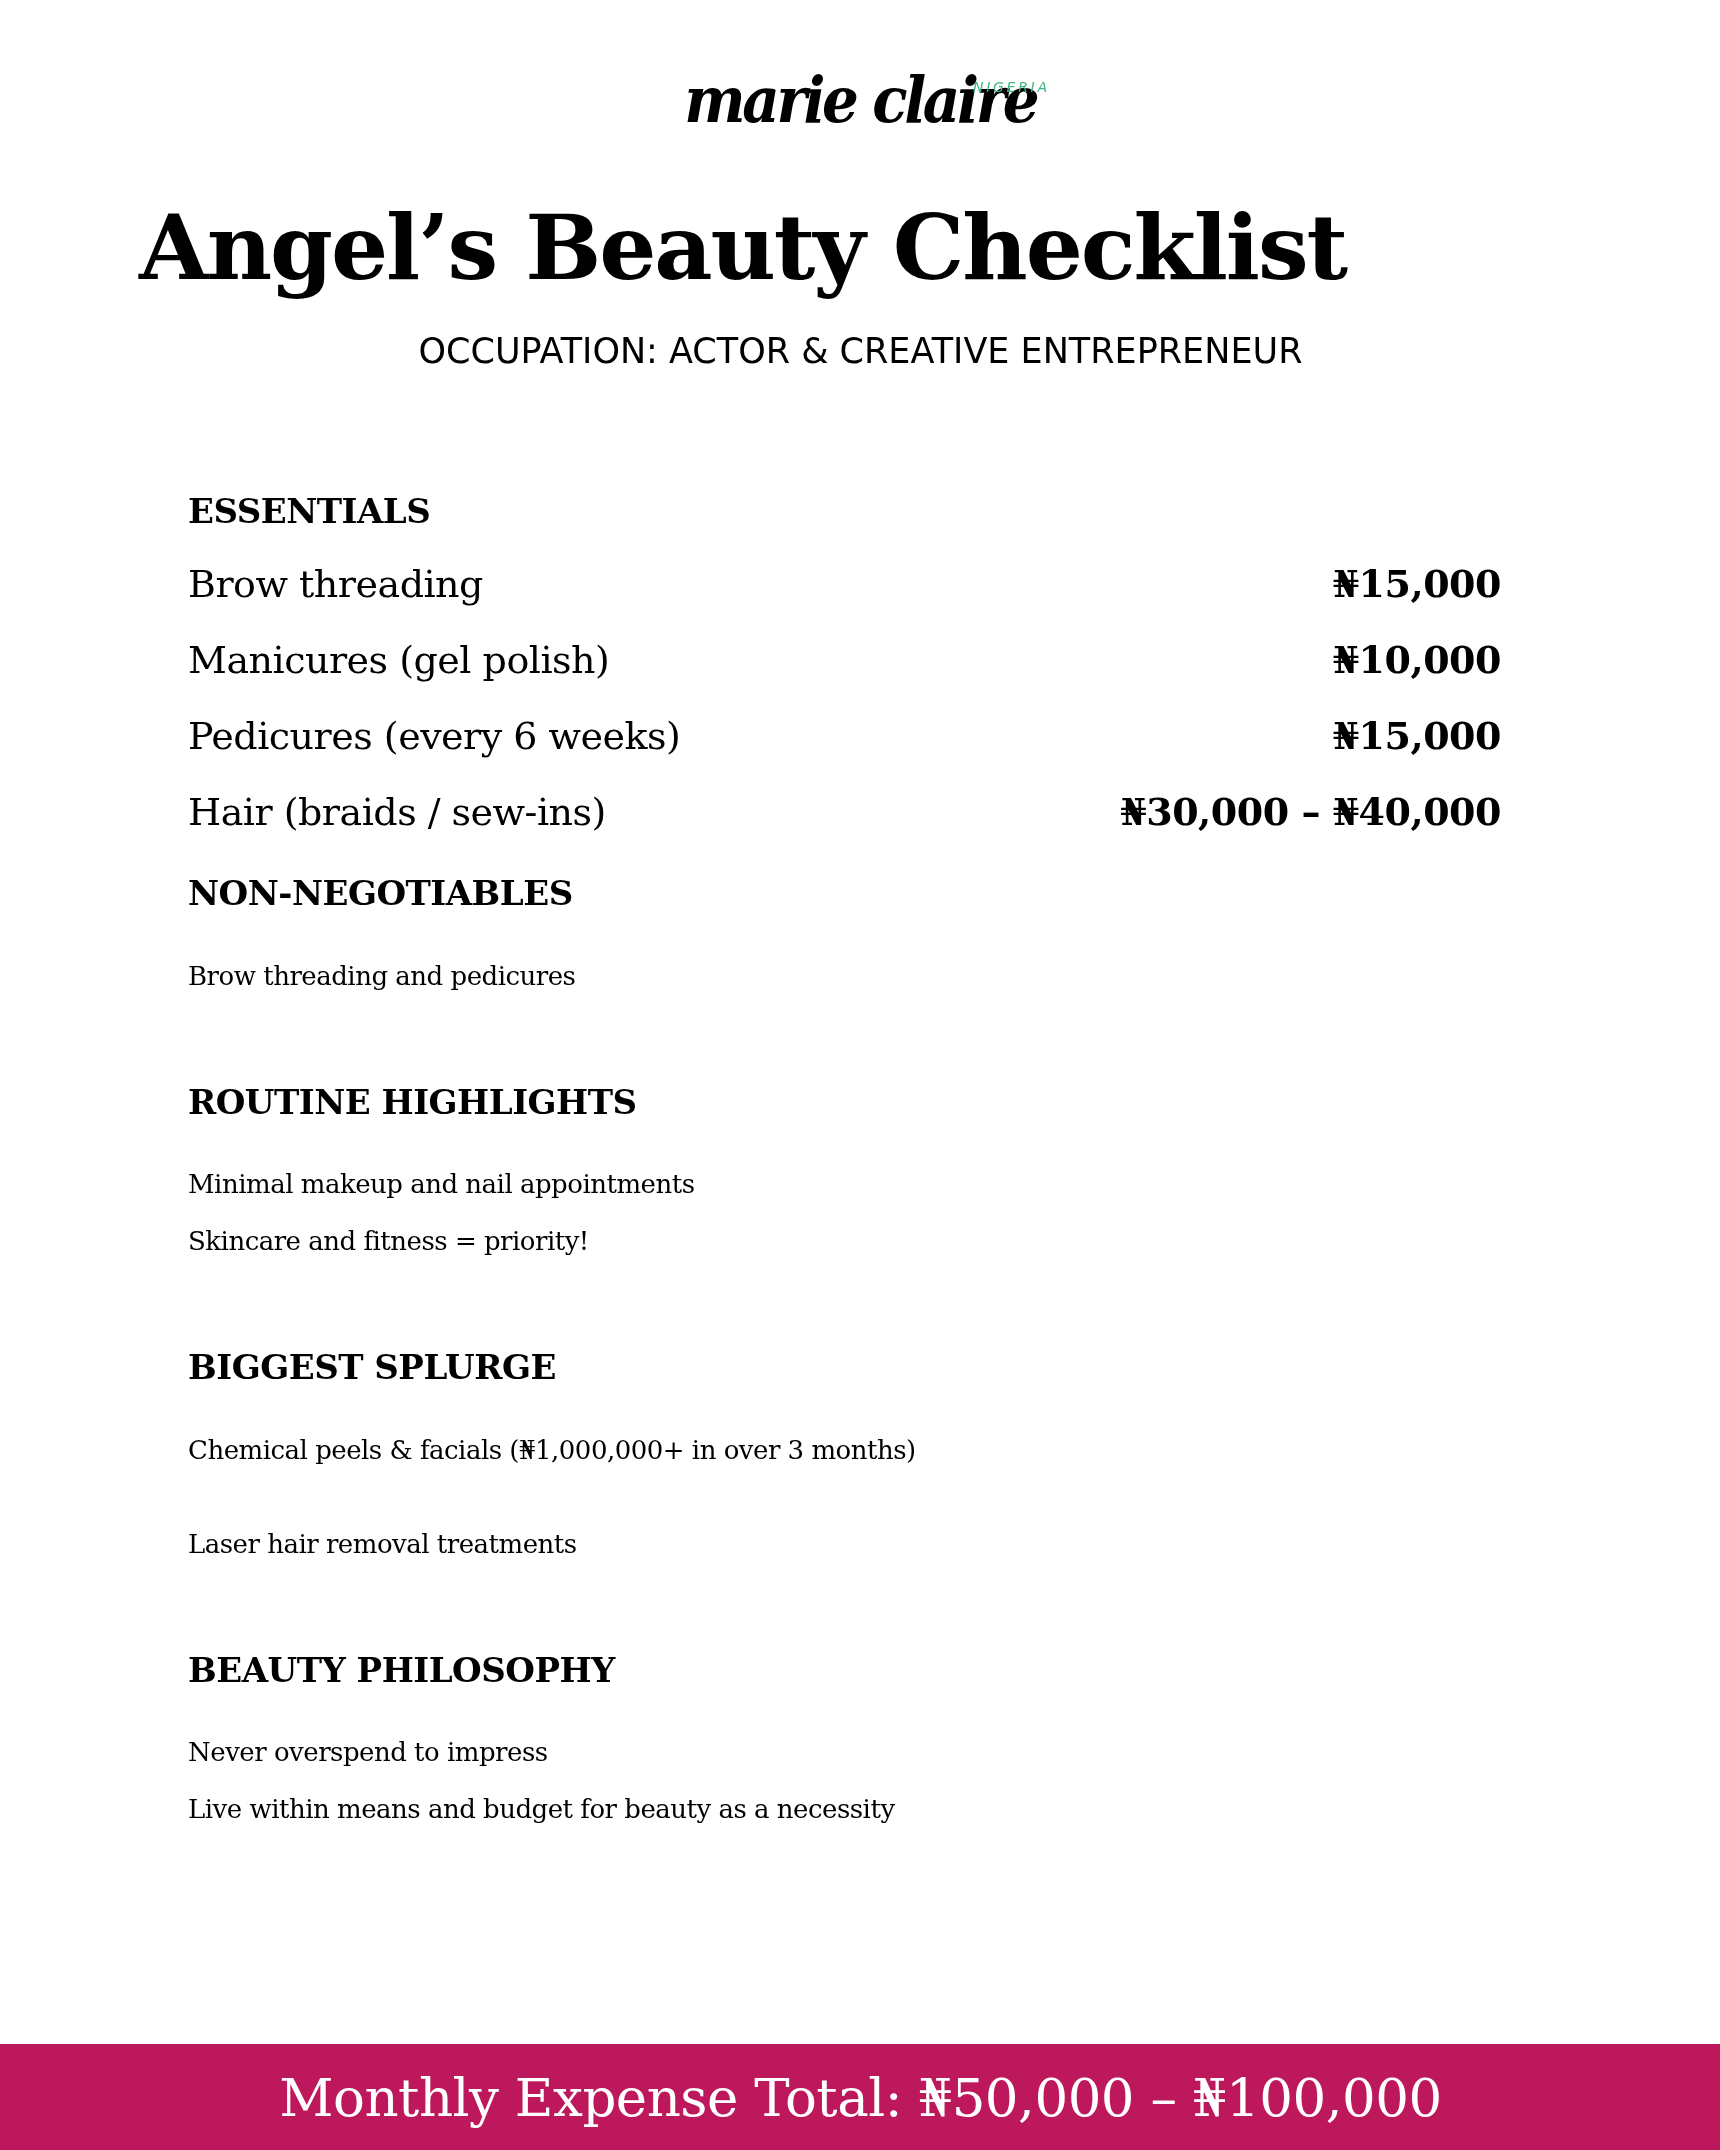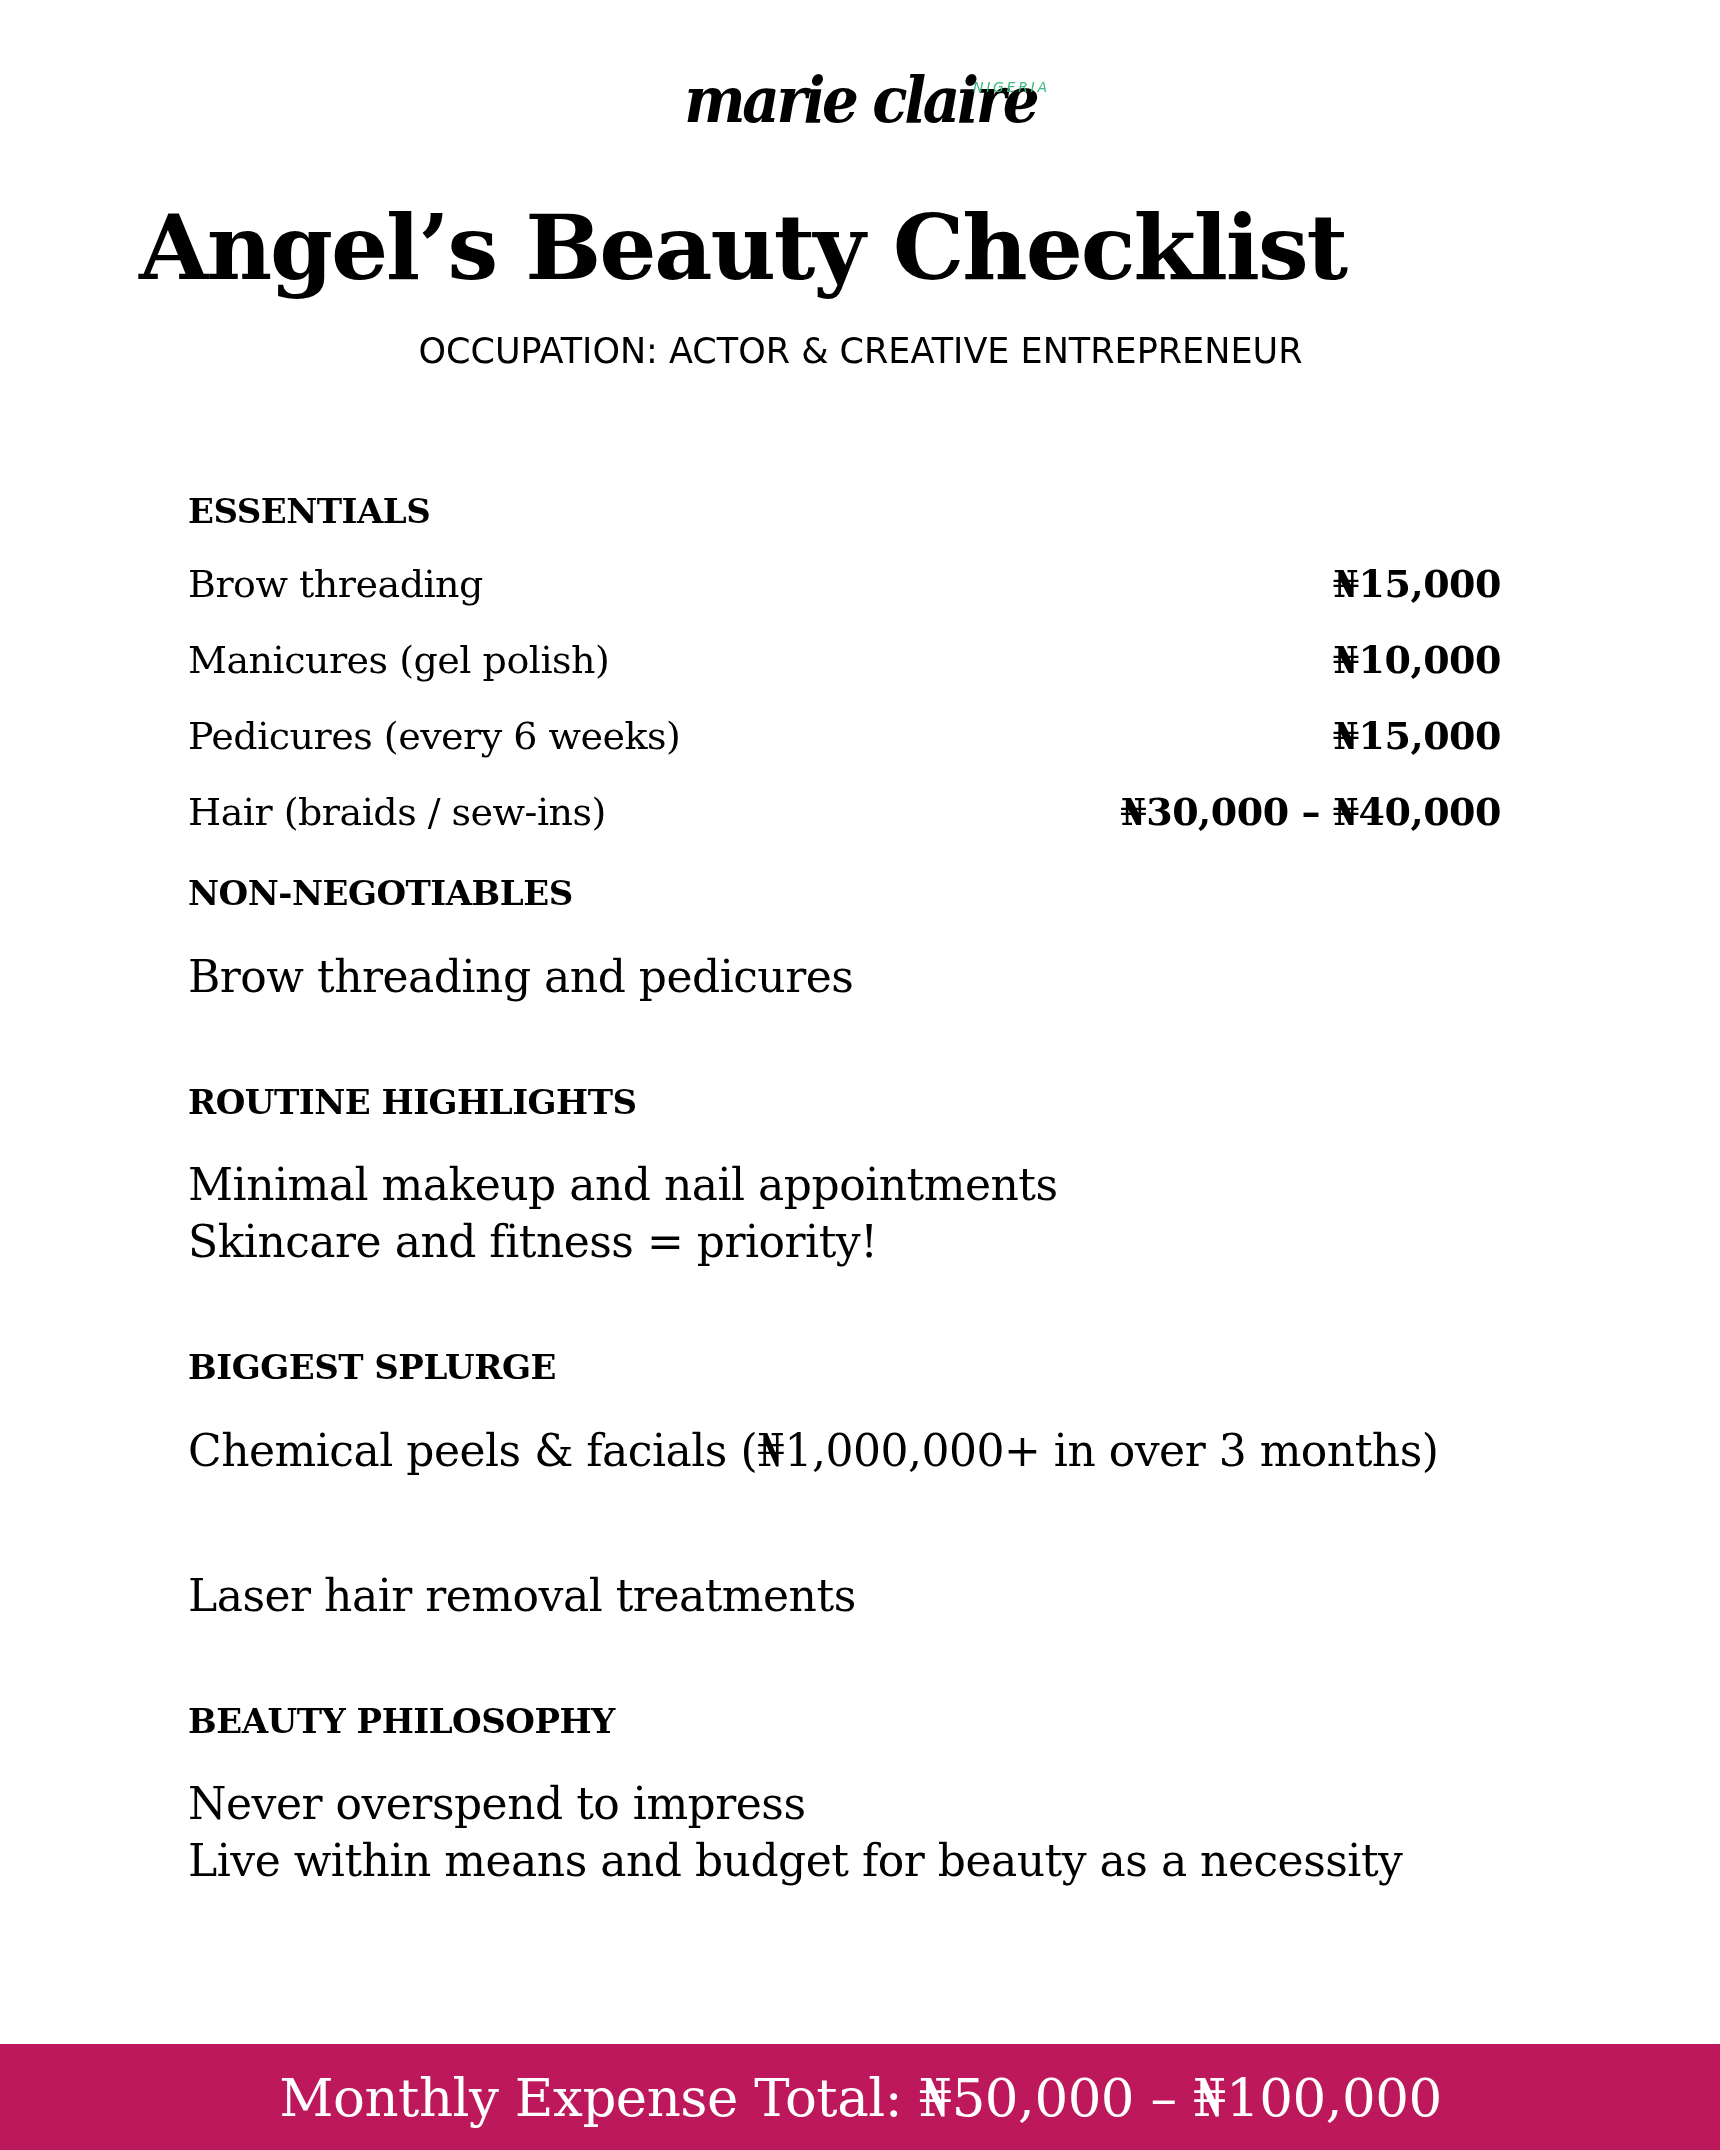--- a/index.html
+++ b/index.html
@@ -92,21 +92,21 @@
       font-size: 38px;
       line-height: 1;
       height: 76px;
       letter-spacing: -0.5px;
     }
     .row .price {
       font-weight: bold;
       letter-spacing: -0.5px;
     }
     .line {
-      font-size: 44px;
+      font-size: 26px;
       line-height: 57px;
       letter-spacing: -0.5px;
     }
     .footer {
       position: absolute;
       left: 0;
       top: 2044px;
       width: 1721px;
       height: 107px;
       background: #be185d;
@@ -157,21 +157,21 @@
     <div class="section-heading">NON-NEGOTIABLES</div>
     <div class="line">Brow threading and pedicures</div>
   </div>
 
   <div class="section" style="margin-bottom:80px;">
     <div class="section-heading">ROUTINE HIGHLIGHTS</div>
     <div class="line">Minimal makeup and nail appointments</div>
     <div class="line">Skincare and fitness = priority!</div>
   </div>
 
-  <div class="section" style="margin-bottom:88px;">
+  <div class="section" style="margin-bottom:37px;">
     <div class="section-heading">BIGGEST SPLURGE</div>
     <div class="line">Chemical peels &amp; facials (₦1,000,000+ in over 3 months)</div>
   </div>
 
   <div class="section" style="margin-bottom:80px;">
     <div class="line">Laser hair removal treatments</div>
   </div>
 
   <div class="section">
     <div class="section-heading">BEAUTY PHILOSOPHY</div>

